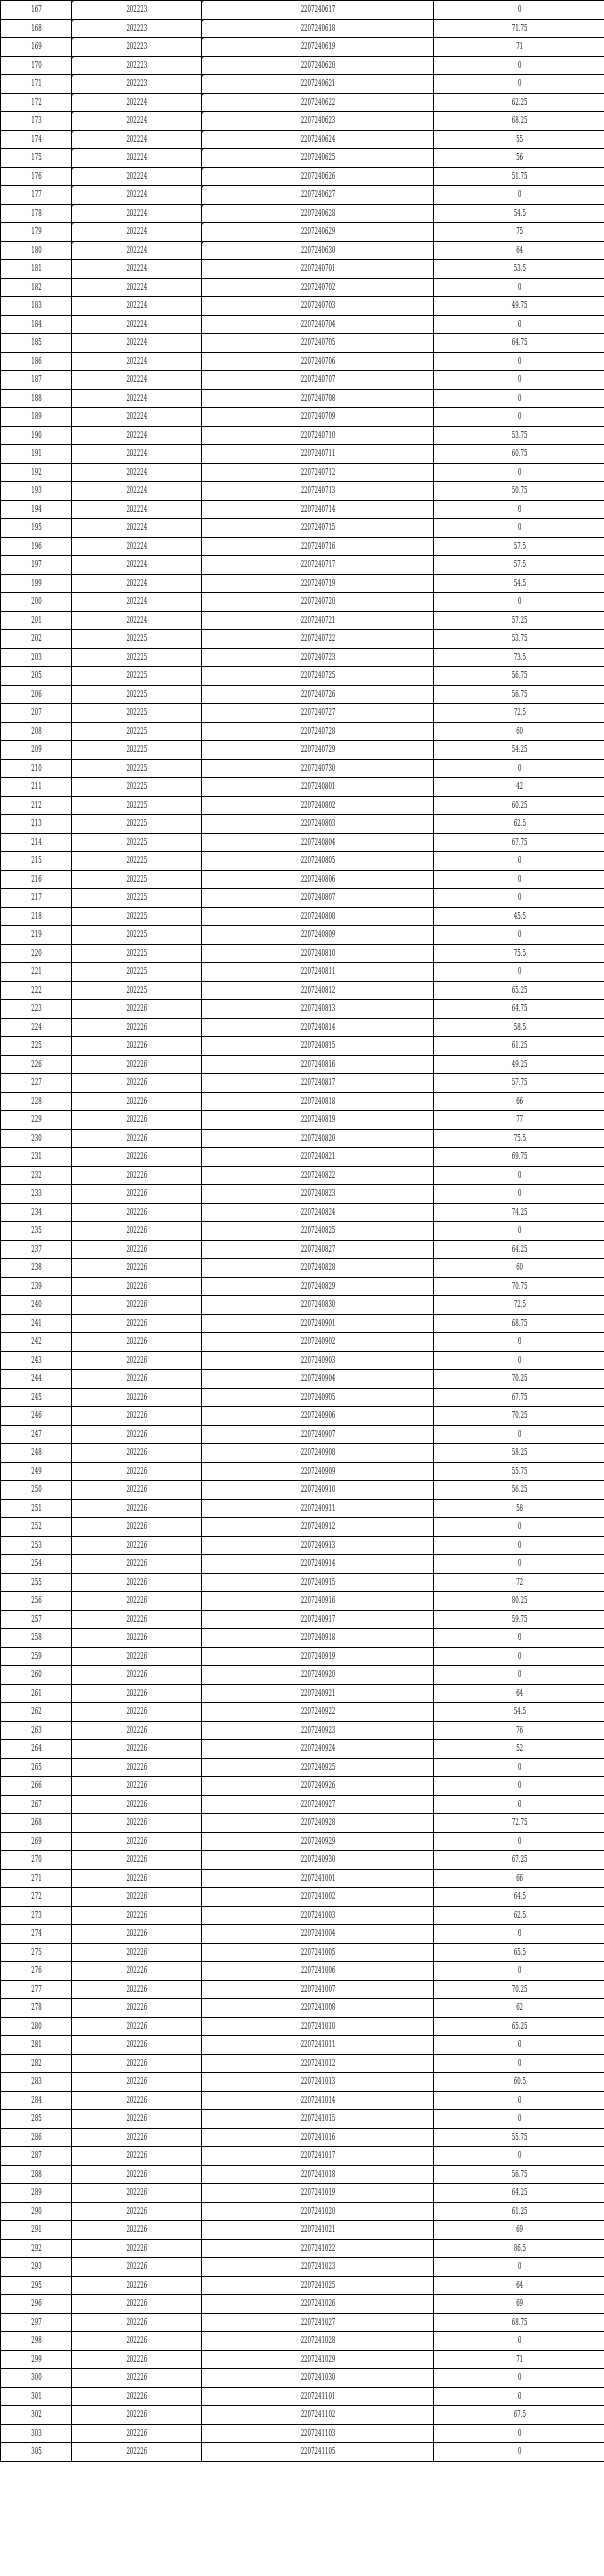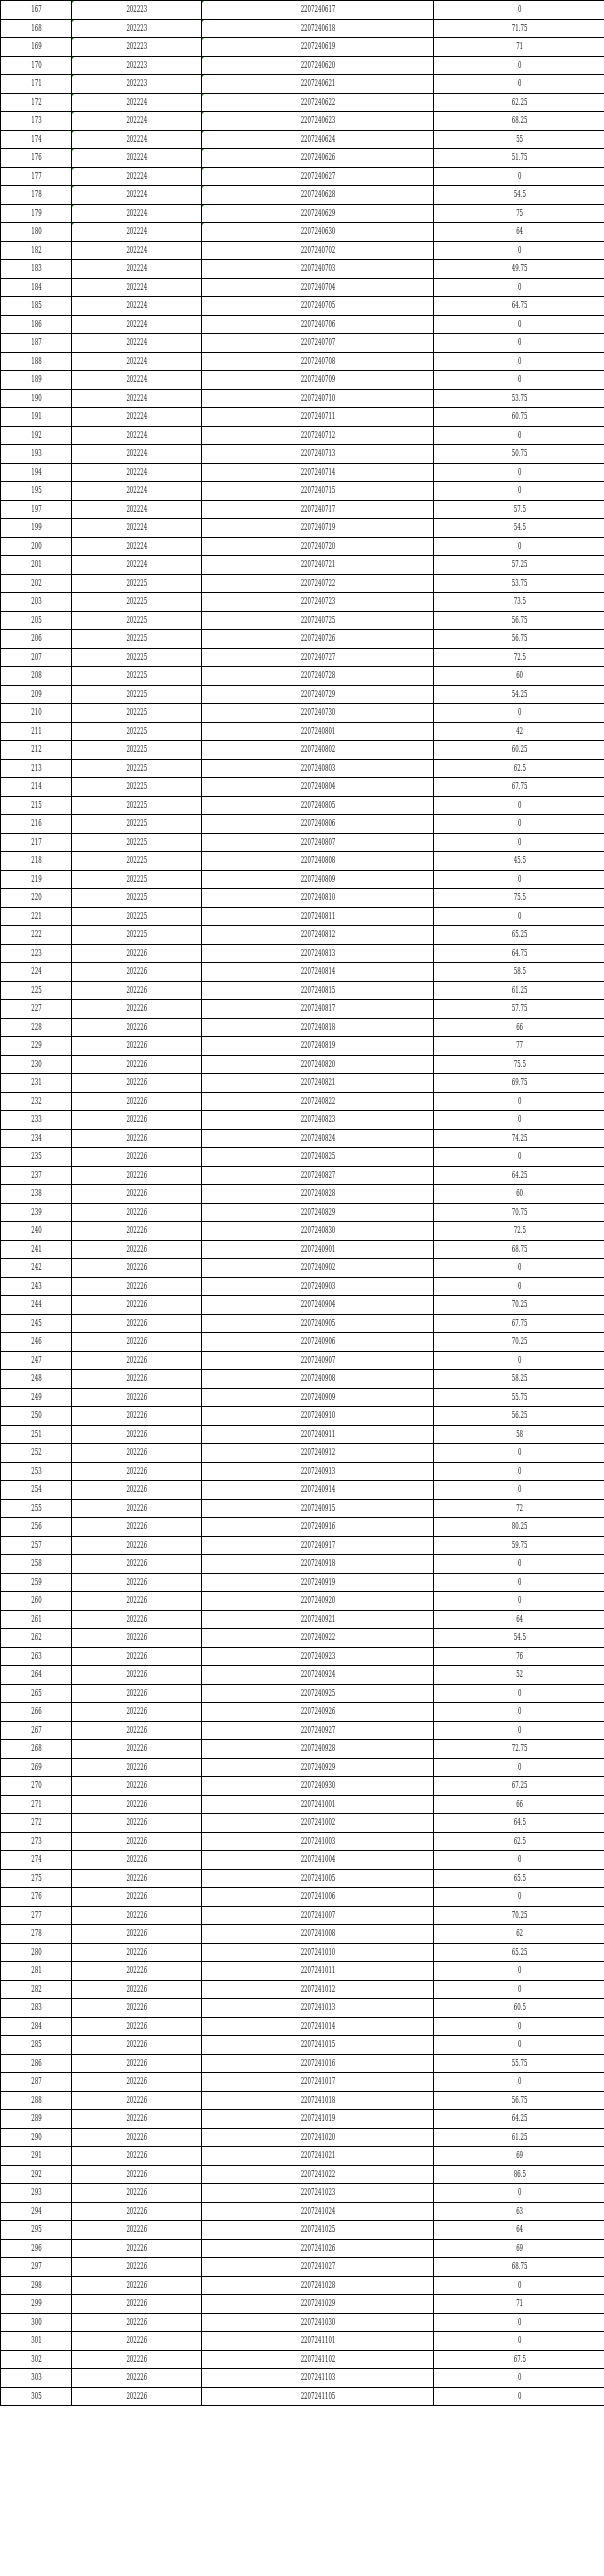--- a/index.html
+++ b/index.html
@@ -99,20 +99,26 @@
     <td><span class="txt">68.25</span></td>
   </tr>
 
   <tr>
     <td><span class="txt">174</span></td>
     <td class="flag"><span class="txt">202224</span></td>
     <td class="flag"><span class="txt">2207240624</span></td>
     <td><span class="txt">55</span></td>
   </tr>
 
+  <tr>
+    <td><span class="txt">175</span></td>
+    <td class="flag"><span class="txt">202224</span></td>
+    <td class="flag"><span class="txt">2207240625</span></td>
+    <td><span class="txt">56</span></td>
+  </tr>
 
   <tr>
     <td><span class="txt">176</span></td>
     <td class="flag"><span class="txt">202224</span></td>
     <td class="flag"><span class="txt">2207240626</span></td>
     <td><span class="txt">51.75</span></td>
   </tr>
 
   <tr>
     <td><span class="txt">177</span></td>
@@ -135,20 +141,26 @@
     <td><span class="txt">75</span></td>
   </tr>
 
   <tr>
     <td><span class="txt">180</span></td>
     <td class="flag"><span class="txt">202224</span></td>
     <td class="flag"><span class="txt">2207240630</span></td>
     <td><span class="txt">64</span></td>
   </tr>
 
+  <tr>
+    <td><span class="txt">181</span></td>
+    <td><span class="txt">202224</span></td>
+    <td><span class="txt">2207240701</span></td>
+    <td><span class="txt">53.5</span></td>
+  </tr>
 
   <tr>
     <td><span class="txt">182</span></td>
     <td><span class="txt">202224</span></td>
     <td><span class="txt">2207240702</span></td>
     <td><span class="txt">0</span></td>
   </tr>
 
   <tr>
     <td><span class="txt">183</span></td>
@@ -234,20 +246,26 @@
     <td><span class="txt">0</span></td>
   </tr>
 
   <tr>
     <td><span class="txt">195</span></td>
     <td><span class="txt">202224</span></td>
     <td><span class="txt">2207240715</span></td>
     <td><span class="txt">0</span></td>
   </tr>
 
+  <tr>
+    <td><span class="txt">196</span></td>
+    <td><span class="txt">202224</span></td>
+    <td><span class="txt">2207240716</span></td>
+    <td><span class="txt">57.5</span></td>
+  </tr>
 
   <tr>
     <td><span class="txt">197</span></td>
     <td><span class="txt">202224</span></td>
     <td><span class="txt">2207240717</span></td>
     <td><span class="txt">57.5</span></td>
   </tr>
 
 
   <tr>
@@ -426,20 +444,26 @@
     <td><span class="txt">58.5</span></td>
   </tr>
 
   <tr>
     <td><span class="txt">225</span></td>
     <td><span class="txt">202226</span></td>
     <td><span class="txt">2207240815</span></td>
     <td><span class="txt">61.25</span></td>
   </tr>
 
+  <tr>
+    <td><span class="txt">226</span></td>
+    <td><span class="txt">202226</span></td>
+    <td><span class="txt">2207240816</span></td>
+    <td><span class="txt">49.25</span></td>
+  </tr>
 
   <tr>
     <td><span class="txt">227</span></td>
     <td><span class="txt">202226</span></td>
     <td><span class="txt">2207240817</span></td>
     <td><span class="txt">57.75</span></td>
   </tr>
 
   <tr>
     <td><span class="txt">228</span></td>
@@ -884,26 +908,20 @@
     <td><span class="txt">86.5</span></td>
   </tr>
 
   <tr>
     <td><span class="txt">293</span></td>
     <td><span class="txt">202226</span></td>
     <td><span class="txt">2207241023</span></td>
     <td><span class="txt">0</span></td>
   </tr>
 
-  <tr>
-    <td><span class="txt">294</span></td>
-    <td><span class="txt">202226</span></td>
-    <td><span class="txt">2207241024</span></td>
-    <td><span class="txt">63</span></td>
-  </tr>
 
   <tr>
     <td><span class="txt">295</span></td>
     <td><span class="txt">202226</span></td>
     <td><span class="txt">2207241025</span></td>
     <td><span class="txt">64</span></td>
   </tr>
 
   <tr>
     <td><span class="txt">296</span></td>

